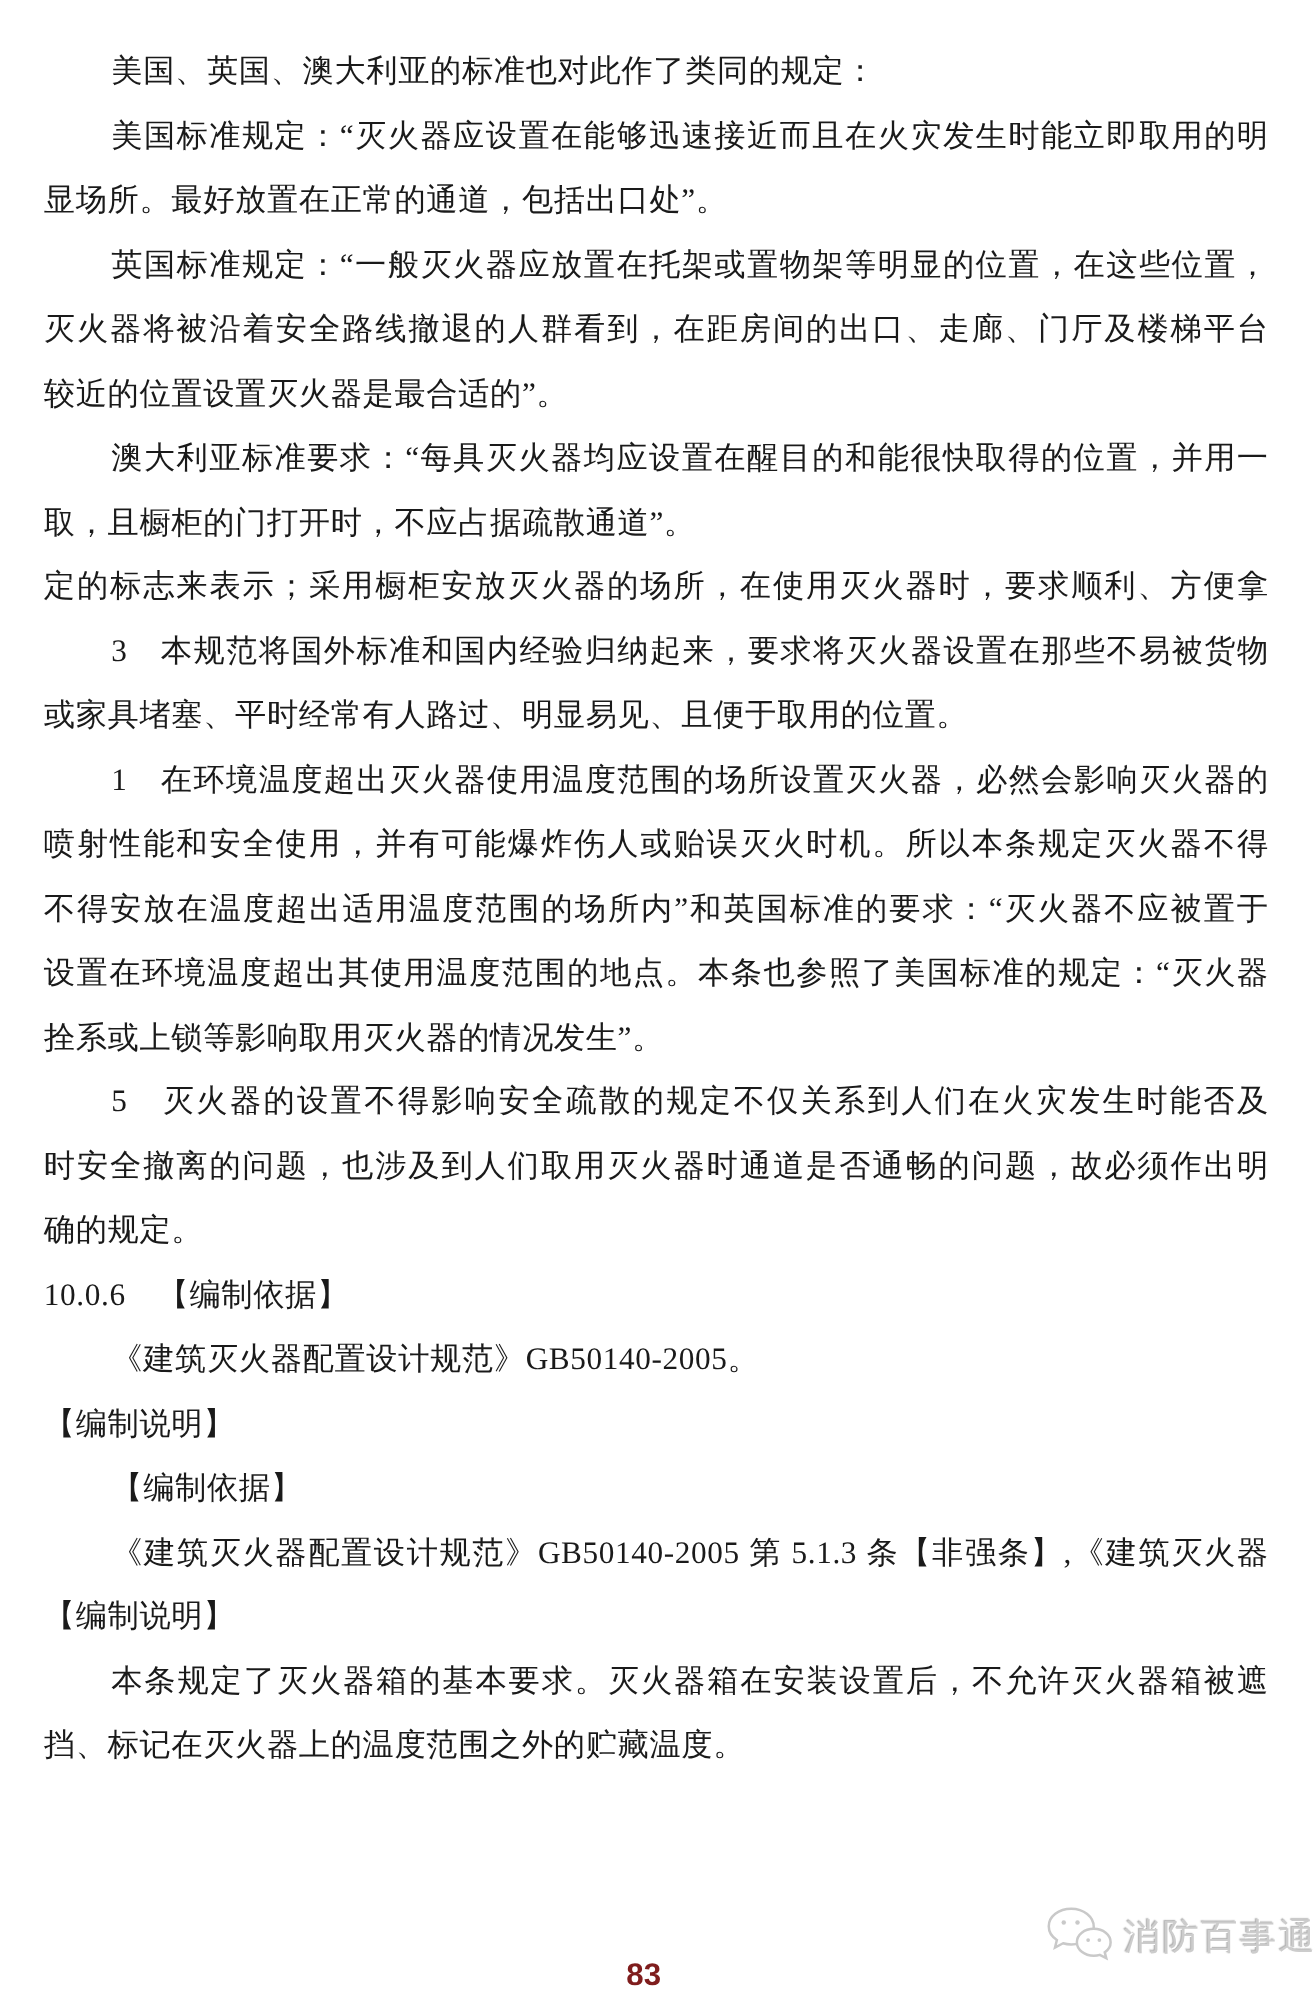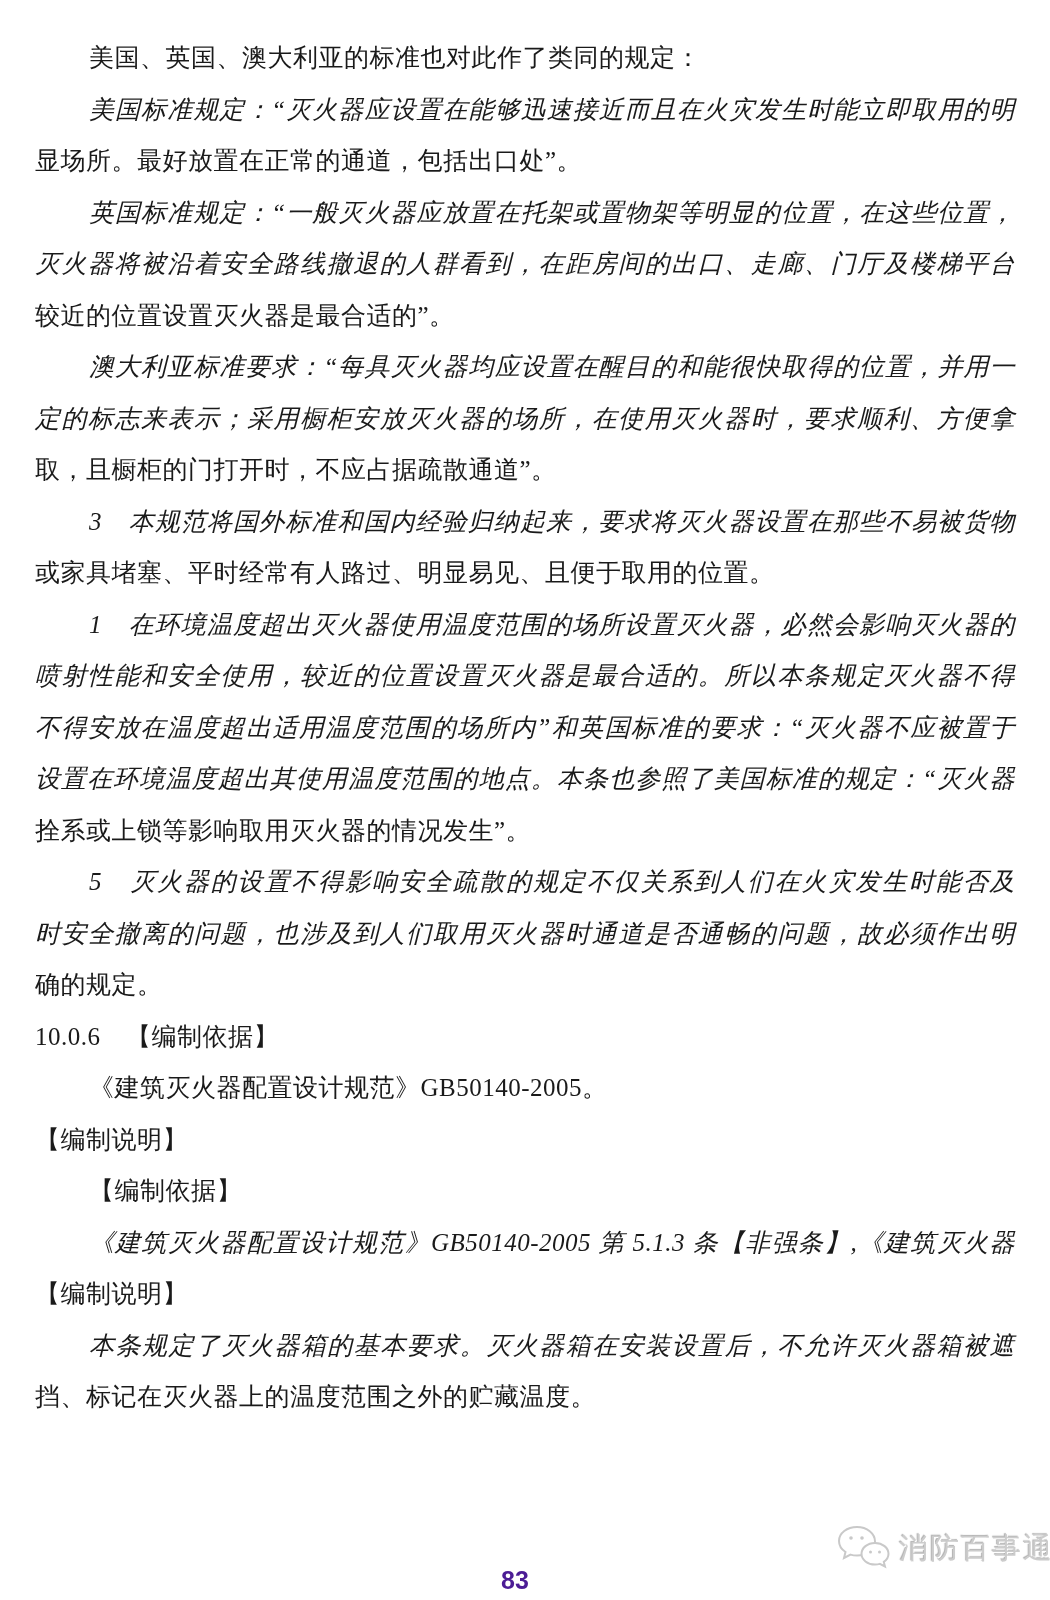--- a/index.html
+++ b/index.html
@@ -27,21 +27,20 @@
     height: 51.5px;
     white-space: normal;
     letter-spacing: 0.5px;
     text-align: left;
   }
   .line.ind { padding-left: 54px; }
   .line.jst {
     text-align: justify;
     text-align-last: justify;
     text-justify: inter-character;
-    font-style: italic;
   }
   .watermark {
     position: absolute;
     left: 836px;
     top: 1522px;
     display: flex;
     align-items: center;
     gap: 7px;
   }
   .watermark-text {
@@ -52,44 +51,44 @@
     white-space: nowrap;
   }
   .page-number {
     position: absolute;
     left: 0;
     right: 20px;
     top: 1566px;
     text-align: center;
     font-size: 25px;
     font-weight: bold;
-    color: #4c1d95;
+    color: #7f1d1d;
     font-family: "Liberation Sans", "DejaVu Sans", sans-serif;
   }
 </style>
 </head>
 <body>
 
 <div class="page">
 
   <div class="doc-body">
 
   <div class="line ind">美国、英国、澳大利亚的标准也对此作了类同的规定：</div>
       <div class="line ind jst">美国标准规定：“灭火器应设置在能够迅速接近而且在火灾发生时能立即取用的明</div>
       <div class="line">显场所。最好放置在正常的通道，包括出口处”。</div>
       <div class="line ind jst">英国标准规定：“一般灭火器应放置在托架或置物架等明显的位置，在这些位置，</div>
       <div class="line jst">灭火器将被沿着安全路线撤退的人群看到，在距房间的出口、走廊、门厅及楼梯平台</div>
       <div class="line">较近的位置设置灭火器是最合适的”。</div>
       <div class="line ind jst">澳大利亚标准要求：“每具灭火器均应设置在醒目的和能很快取得的位置，并用一</div>
+      <div class="line">取，且橱柜的门打开时，不应占据疏散通道”。</div>
       <div class="line jst">定的标志来表示；采用橱柜安放灭火器的场所，在使用灭火器时，要求顺利、方便拿</div>
-      <div class="line">取，且橱柜的门打开时，不应占据疏散通道”。</div>
       <div class="line ind jst">3　本规范将国外标准和国内经验归纳起来，要求将灭火器设置在那些不易被货物</div>
       <div class="line">或家具堵塞、平时经常有人路过、明显易见、且便于取用的位置。</div>
       <div class="line ind jst">1　在环境温度超出灭火器使用温度范围的场所设置灭火器，必然会影响灭火器的</div>
-      <div class="line jst">喷射性能和安全使用，较近的位置设置灭火器是最合适的。所以本条规定灭火器不得</div>
+      <div class="line jst">喷射性能和安全使用，并有可能爆炸伤人或贻误灭火时机。所以本条规定灭火器不得</div>
       <div class="line jst">不得安放在温度超出适用温度范围的场所内”和英国标准的要求：“灭火器不应被置于</div>
       <div class="line jst">设置在环境温度超出其使用温度范围的地点。本条也参照了美国标准的规定：“灭火器</div>
       <div class="line">拴系或上锁等影响取用灭火器的情况发生”。</div>
       <div class="line ind jst">5　灭火器的设置不得影响安全疏散的规定不仅关系到人们在火灾发生时能否及</div>
       <div class="line jst">时安全撤离的问题，也涉及到人们取用灭火器时通道是否通畅的问题，故必须作出明</div>
       <div class="line">确的规定。</div>
       <div class="line">10.0.6　【编制依据】</div>
       <div class="line ind">《建筑灭火器配置设计规范》GB50140-2005。</div>
       <div class="line">【编制说明】</div>
       <div class="line ind">【编制依据】</div>

